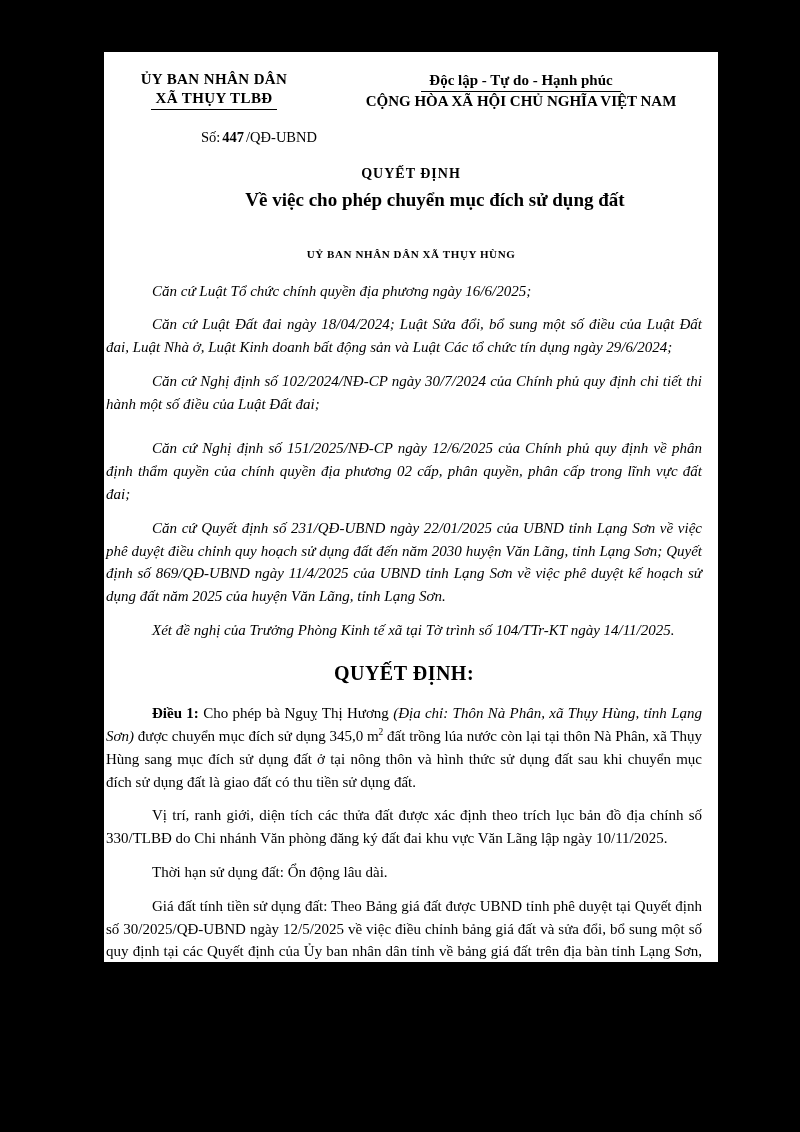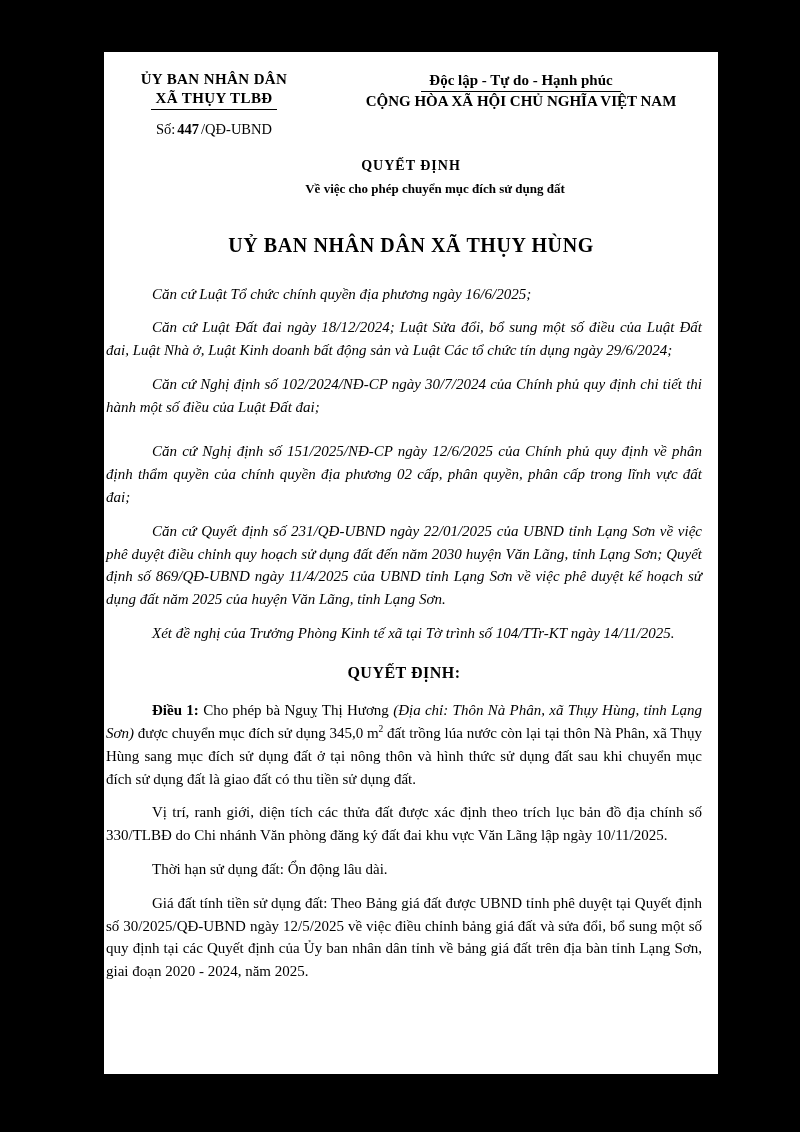--- a/index.html
+++ b/index.html
@@ -20,21 +20,21 @@
     width: 800px;
     height: 1132px;
     background: #000000;
   }
   
   .paper {
     position: absolute;
     left: 104px;
     top: 52px;
     width: 614px;
-    height: 1022px;
+    height: 910px;
     background: #ffffff;
     color: #000000;
   }
   .inner {
     position: absolute;
     left: 0;
     top: 0;
     width: 614px;
     padding: 0;
   }
@@ -71,22 +71,23 @@
     border-bottom: 1.5px solid #000;
     padding: 0 8px 1px 8px;
     margin-top: 1px;
   }
 
   
   .numline {
     display: flex;
     flex-direction: row;
     align-items: baseline;
-    margin-top: 10px;
+    margin-top: 18px;
     font-size: 14.5px;
+    padding-left: 45px;
   }
   .numline .so {
     width: 220px;
     text-align: center;
     white-space: nowrap;
   }
   .numline .so .num {
     font-weight: bold;
     padding: 0 2px;
   }
@@ -103,54 +104,54 @@
     text-align: center;
     margin-top: 20px;
   }
   .doc-title {
     font-weight: bold;
     font-size: 14px;
     letter-spacing: 1px;
   }
   .doc-subtitle {
     font-weight: bold;
-    font-size: 13px;
+    font-size: 19px;
     margin-top: 7px;
     margin-left: 48px;
   }
   .issuer {
     text-align: center;
     font-weight: bold;
-    font-size: 20px;
+    font-size: 11px;
     letter-spacing: 0.6px;
     margin-top: 37px;
   }
 
   
   .body {
-    margin-top: 26px;
+    margin-top: 20px;
     font-size: 15px;
     line-height: 1.52;
     text-align: justify;
     padding: 0 16px 0 2px;
   }
   .para {
     margin: 0 0 11px 0;
     text-indent: 46px;
   }
   .para.italic {
     font-style: italic;
   }
   .para.gap {
     margin-bottom: 22px;
   }
   .center-bold {
     text-align: center;
     font-weight: bold;
-    font-size: 16px;
+    font-size: 20px;
     letter-spacing: 0.5px;
     margin: 16px 0 14px 0;
     text-indent: 0;
   }
   .b { font-weight: bold; }
   .i { font-style: italic; }
   sup { font-size: 9.5px; vertical-align: super; }
 </style>
 </head>
 <body>
@@ -179,21 +180,21 @@
       <div class="title-block">
         <div class="doc-title">QUYẾT ĐỊNH</div>
         <div class="doc-subtitle">Về việc cho phép chuyển mục đích sử dụng đất</div>
       </div>
 
       <div class="issuer">UỶ BAN NHÂN DÂN XÃ THỤY HÙNG</div>
 
       <div class="body">
 
         <p class="para italic">Căn cứ Luật Tổ chức chính quyền địa phương ngày 16/6/2025;</p>
-        <p class="para italic">Căn cứ Luật Đất đai ngày 18/12/2024; Luật Sửa đổi, bổ sung một số điều của Luật Đất đai, Luật Nhà ở, Luật Kinh doanh bất động sản và Luật Các  tổ chức tín dụng ngày 29/6/2024;</p>
+        <p class="para italic">Căn cứ Luật Đất đai ngày 18/04/2024; Luật Sửa đổi, bổ sung một số điều của Luật Đất đai, Luật Nhà ở, Luật Kinh doanh bất động sản và Luật Các  tổ chức tín dụng ngày 29/6/2024;</p>
         <p class="para italic gap">Căn cứ Nghị định số 102/2024/NĐ-CP ngày 30/7/2024 của Chính phủ quy định chi tiết thi hành một số điều của Luật Đất đai;</p>
         <p class="para italic">Căn cứ Nghị định số 151/2025/NĐ-CP ngày 12/6/2025 của Chính phủ quy định về phân định thẩm quyền của chính quyền địa phương 02 cấp, phân quyền, phân cấp trong lĩnh vực đất đai;</p>
         <p class="para italic">Căn cứ Quyết định số 231/QĐ-UBND ngày 22/01/2025 của UBND tỉnh Lạng Sơn về việc phê duyệt điều chỉnh quy hoạch sử dụng đất đến năm 2030 huyện Văn Lãng, tỉnh Lạng Sơn; Quyết định số 869/QĐ-UBND ngày 11/4/2025 của UBND tỉnh Lạng Sơn về việc phê duyệt kế hoạch sử dụng đất năm 2025 của huyện Văn Lãng, tỉnh Lạng Sơn.</p>
         <p class="para italic">Xét đề nghị của Trưởng Phòng Kinh tế xã tại Tờ trình số 104/TTr-KT ngày 14/11/2025.</p>
 
         <div class="center-bold">QUYẾT ĐỊNH:</div>
 
         <p class="para"><span class="b">Điều 1:</span><span> Cho phép bà Nguỵ Thị Hương </span><span class="i">(Địa chỉ: Thôn Nà Phân, xã Thụy Hùng, tỉnh Lạng Sơn)</span><span> được chuyển mục đích sử dụng 345,0 m</span><sup>2</sup><span> đất trồng lúa nước còn lại tại thôn Nà Phân, xã Thụy Hùng sang mục đích sử dụng đất ở tại nông thôn và hình thức sử dụng đất sau khi chuyển mục đích sử dụng đất là giao đất có thu tiền sử dụng đất.</span></p>
 
         <p class="para">Vị trí, ranh giới, diện tích các thửa đất được xác định theo trích lục bản đồ địa chính số 330/TLBĐ do Chi nhánh Văn phòng đăng ký đất đai khu vực Văn Lãng lập ngày 10/11/2025.</p>

